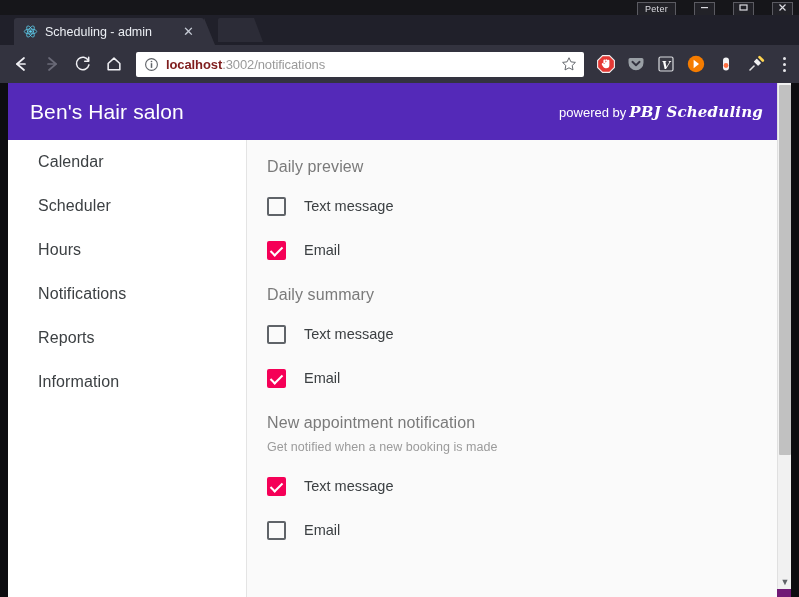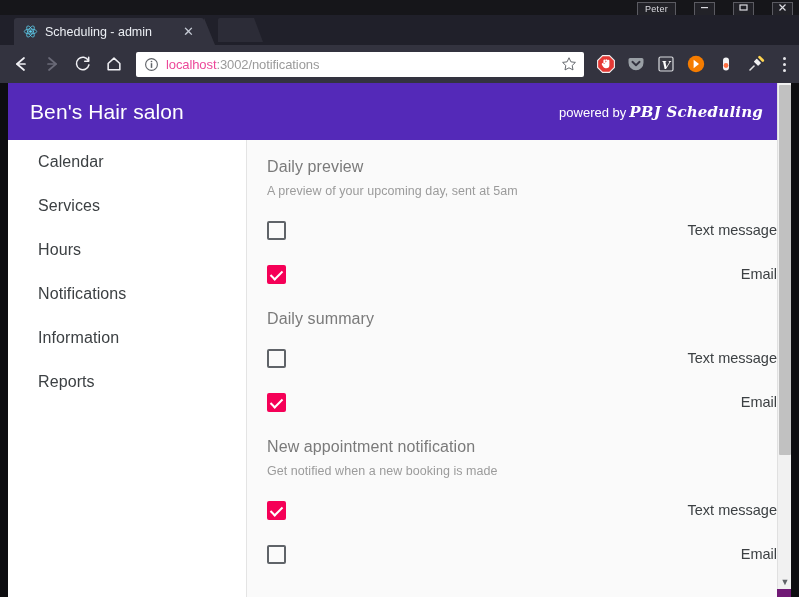--- a/index.html
+++ b/index.html
@@ -146,21 +146,21 @@
     margin-right: 7px;
   }
   .url-text {
     flex: 1;
     font-size: 13px;
     color: #9a9a9a;
     white-space: nowrap;
     overflow: hidden;
     letter-spacing: -0.1px;
   }
-  .url-host { color: #ec4899; font-weight: normal; }
+  .url-host { color: #7f1d1d; font-weight: bold; }
   .url-star { flex: 0 0 16px; width: 16px; height: 16px; }
 
   .ext-icons {
     display: flex;
     align-items: center;
     gap: 0px;
     padding-right: 2px;
   }
   .ext { width: 30px; height: 30px; display: flex; align-items: center; justify-content: center; }
   .menu-dots { width: 26px; height: 30px; display: flex; flex-direction: column; align-items: center; justify-content: center; gap: 3px; }
@@ -244,21 +244,20 @@
   .section-desc {
     font-size: 12.5px;
     color: #9b9b9b;
     margin-bottom: 10px;
     letter-spacing: .05px;
   }
   .check-row {
     display: flex;
     align-items: center;
     height: 44px;
-    justify-content: space-between;
   }
   .cbox {
     width: 19px; height: 19px;
     flex: 0 0 19px;
     border-radius: 2px;
     margin-right: 18px;
     position: relative;
   }
   .cbox.off { border: 2px solid #5f6368; background: #fafafa; }
   .cbox.on  { background: #f50057; border: 2px solid #f50057; }
@@ -432,32 +431,31 @@
       <div class="brand">Ben's Hair salon</div>
       <div class="powered">
         <span>powered by</span><span class="pbj">PBJ Scheduling</span>
       </div>
     </div>
 
     <div class="page-body">
 
       <nav class="sidebar">
         <a class="nav-item">Calendar</a>
-        <a class="nav-item">Services</a>
+        <a class="nav-item">Scheduler</a>
         <a class="nav-item">Hours</a>
         <a class="nav-item">Notifications</a>
+        <a class="nav-item">Reports</a>
         <a class="nav-item">Information</a>
-        <a class="nav-item">Reports</a>
       </nav>
 
       <main class="content">
 
         <section class="section">
           <h2 class="section-title">Daily preview</h2>
-          <p class="section-desc">A preview of your upcoming day, sent at 5am</p>
           <div class="check-row">
             <span class="cbox off"></span>
             <span class="check-label">Text message</span>
           </div>
           <div class="check-row">
             <span class="cbox on"></span>
             <span class="check-label">Email</span>
           </div>
         </section>
 

